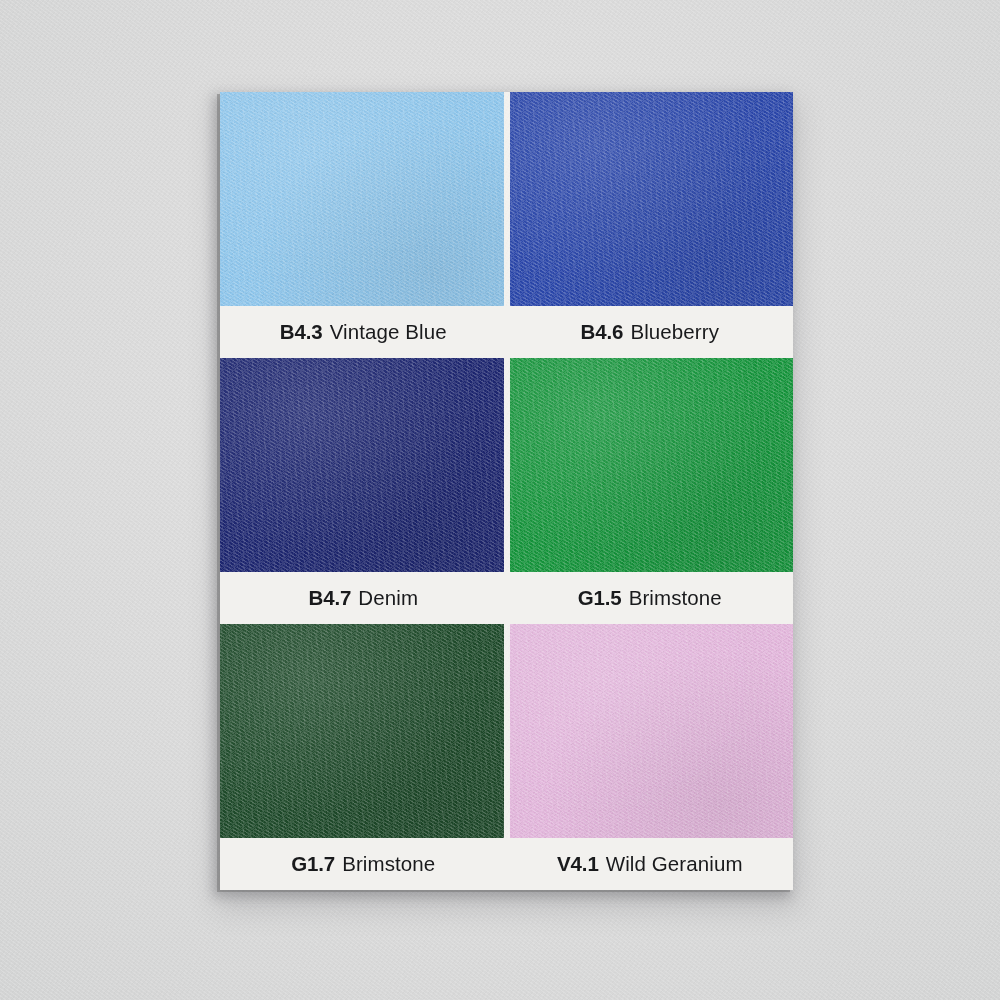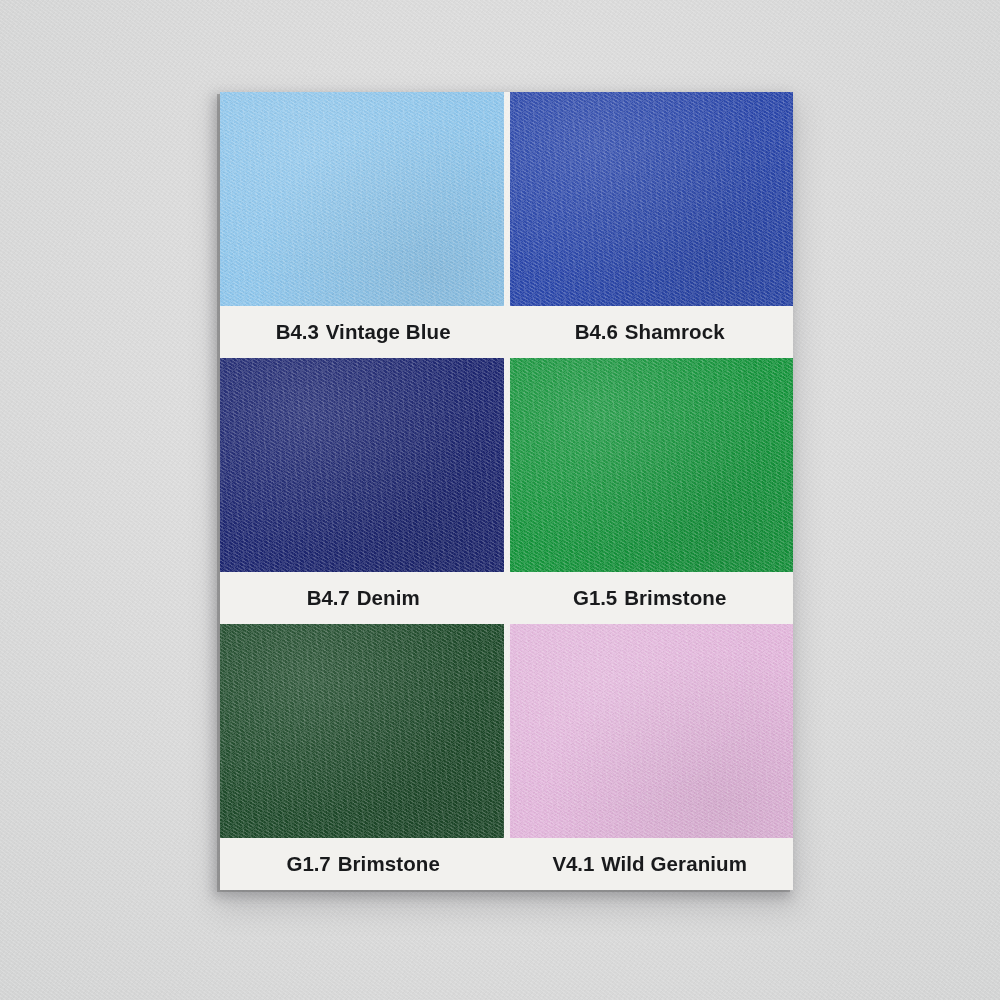--- a/index.html
+++ b/index.html
@@ -128,21 +128,21 @@
     letter-spacing: .1px;
     white-space: nowrap;
   }
 
   .label .code {
     font-weight: 700;
     letter-spacing: -.1px;
   }
 
   .label .name {
-    font-weight: 700;
+    font-weight: 400;
   }
 </style>
 </head>
 <body style="background: rgb(220, 220, 220);">
 
 <div class="backdrop"></div>
 
 <div class="card">
 
   <div class="row">
@@ -150,21 +150,21 @@
       <div class="swatch" style="background-color: rgb(142, 198, 236);"></div>
       <div class="swatch" style="background-color: rgb(42, 70, 170);"></div>
     </div>
     <div class="labels">
       <div class="label">
         <span class="code">B4.3</span>
         <span class="name">Vintage Blue</span>
       </div>
       <div class="label">
         <span class="code">B4.6</span>
-        <span class="name">Shamrock</span>
+        <span class="name">Blueberry</span>
       </div>
     </div>
   </div>
 
   <div class="row">
     <div class="swatches">
       <div class="swatch" style="background-color: rgb(29, 38, 112);"></div>
       <div class="swatch" style="background-color: rgb(21, 148, 59);"></div>
     </div>
     <div class="labels">

